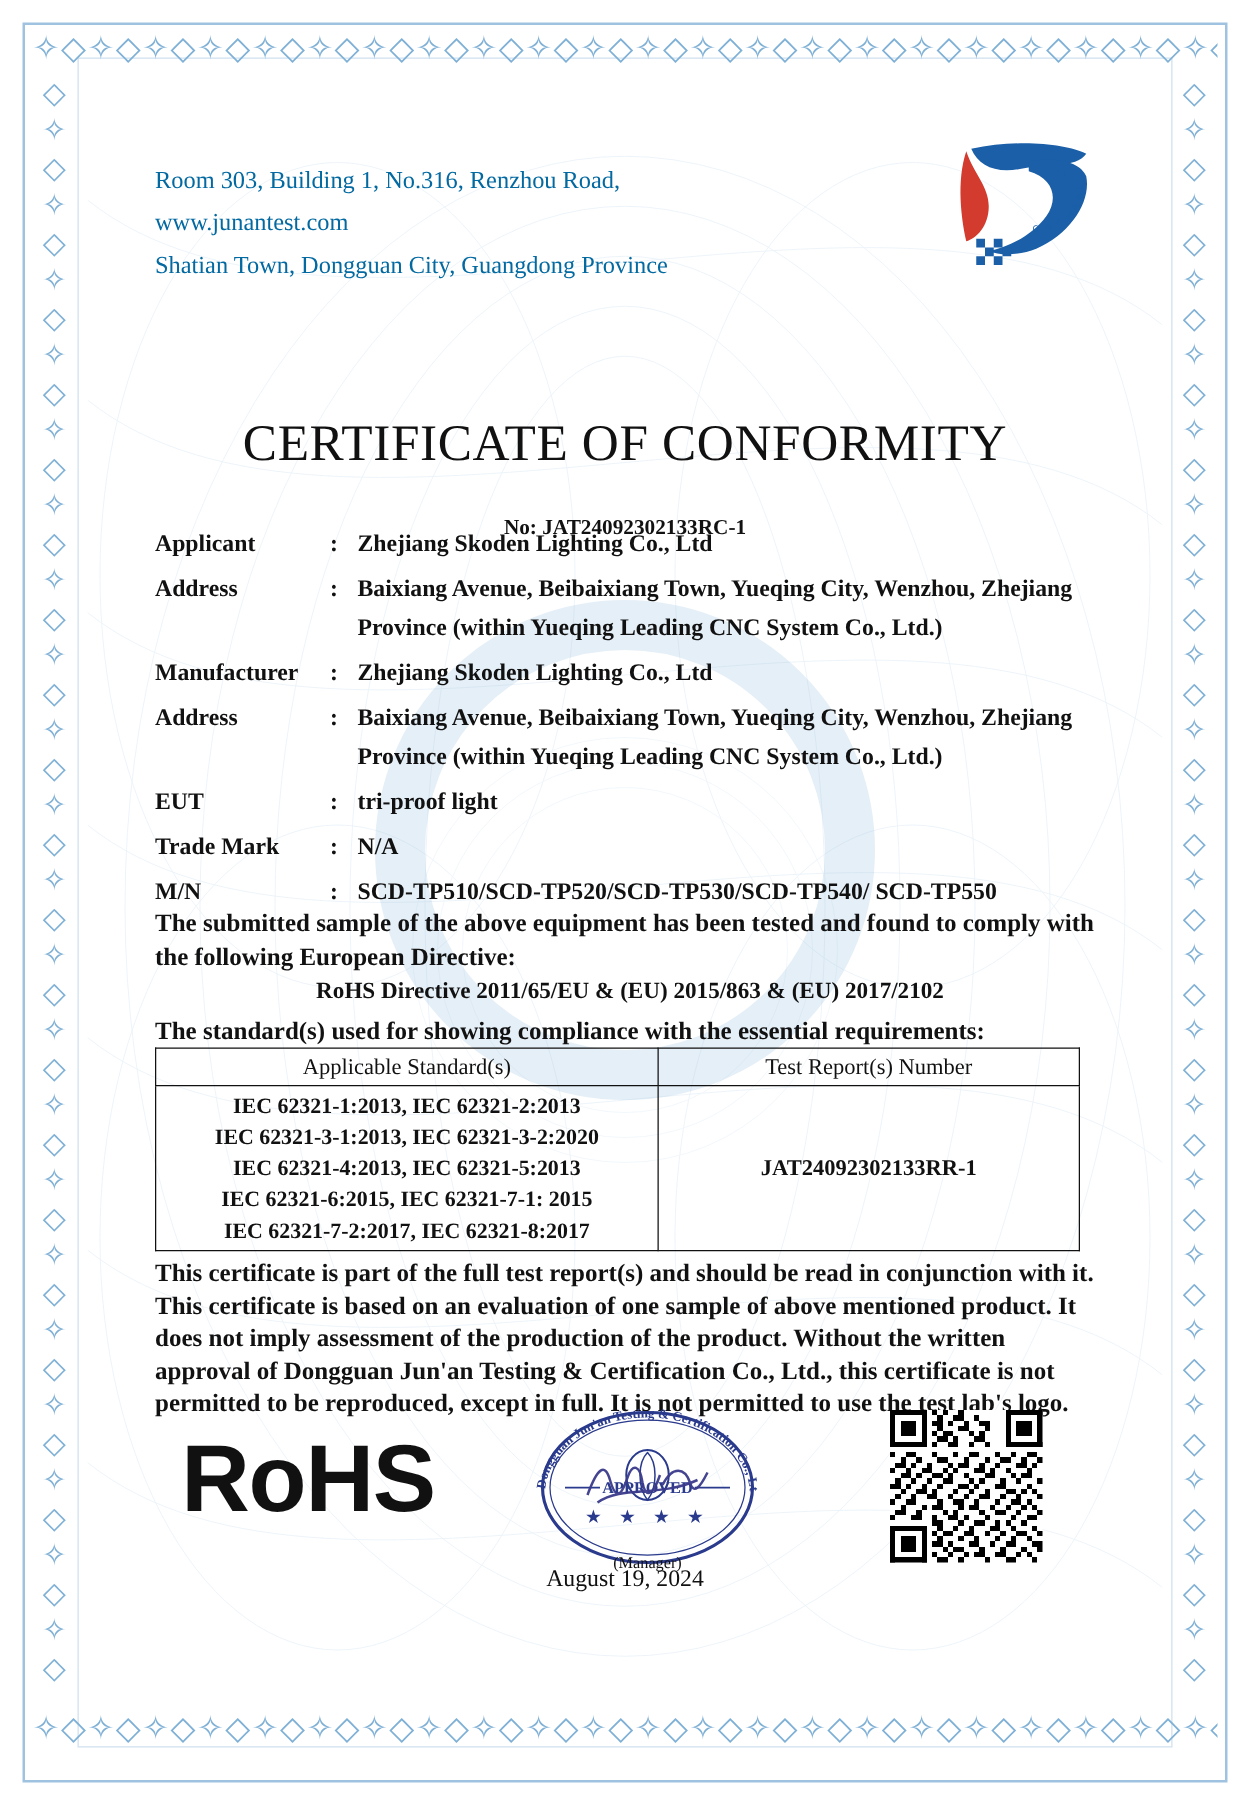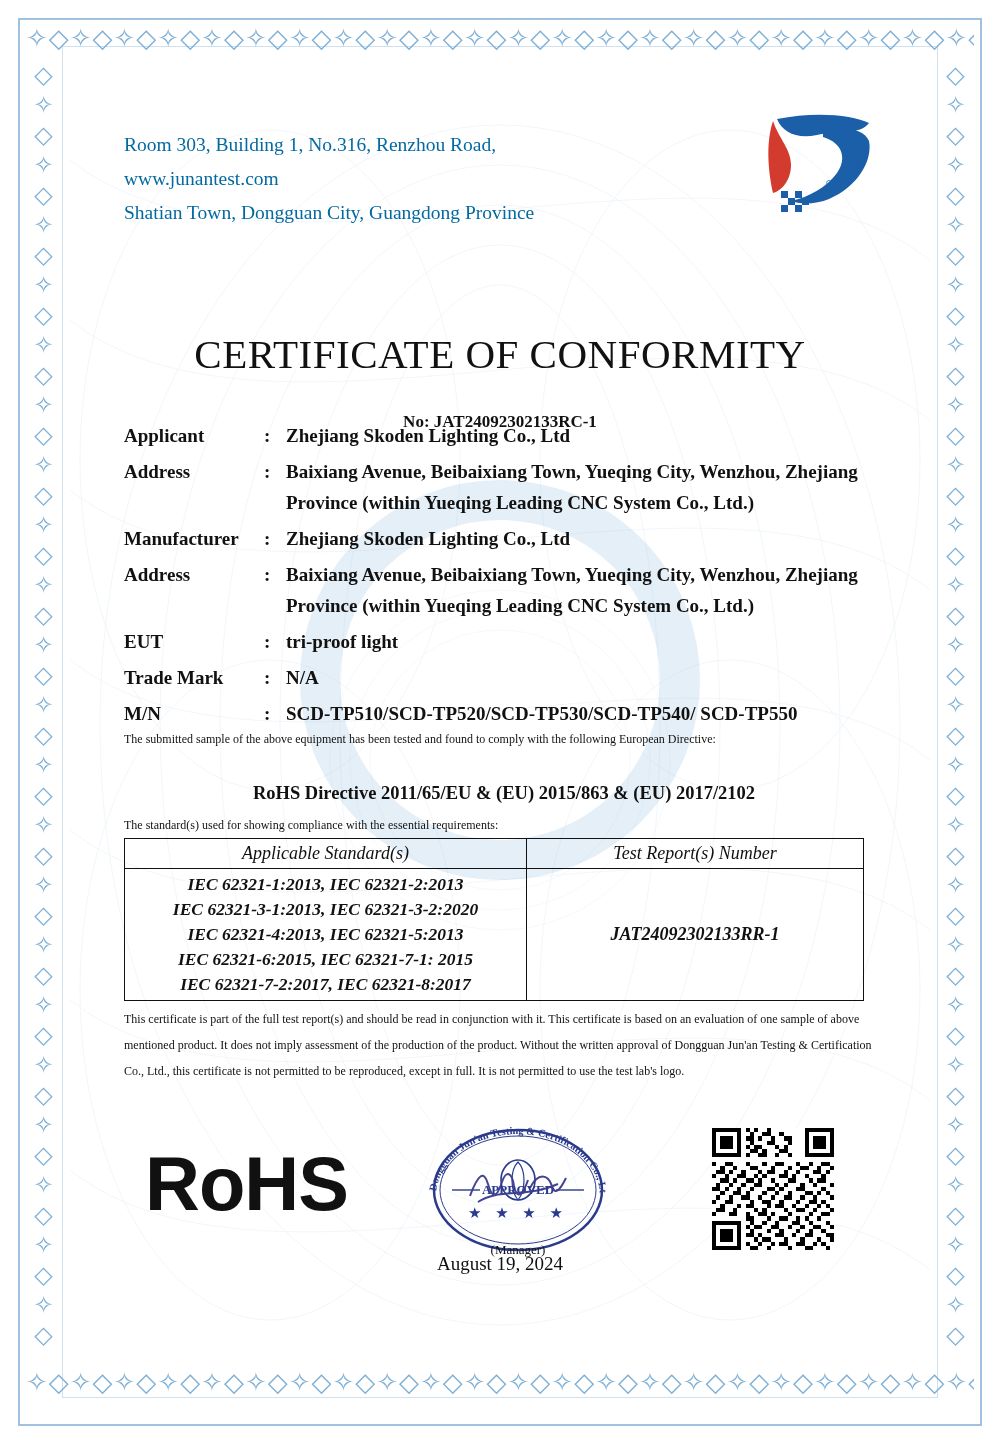--- a/index.html
+++ b/index.html
@@ -161,43 +161,43 @@
     flex: 0 0 22px;
   }
   .field-value {
     flex: 1 1 auto;
   }
 
   .para {
     position: absolute;
     left: 124px;
     width: 760px;
-    font-size: 12px;
+    font-size: 20px;
     line-height: 27px;
+    font-weight: bold;
   }
   .para-submitted { top: 726px; }
   .directive {
     position: absolute;
     left: 124px;
     top: 783px;
     width: 760px;
     text-align: center;
     font-size: 18.5px;
     font-weight: bold;
   }
   .para-standards { top: 812px; }
 
   table.std-table {
     position: absolute;
     left: 124px;
     top: 838px;
     width: 740px;
     border-collapse: collapse;
     font-size: 17.5px;
-    font-style: italic;
   }
   table.std-table th,
   table.std-table td {
     border: 1px solid #111;
     text-align: center;
     padding: 3px 18px;
   }
   table.std-table th {
     font-weight: normal;
     font-size: 18px;

